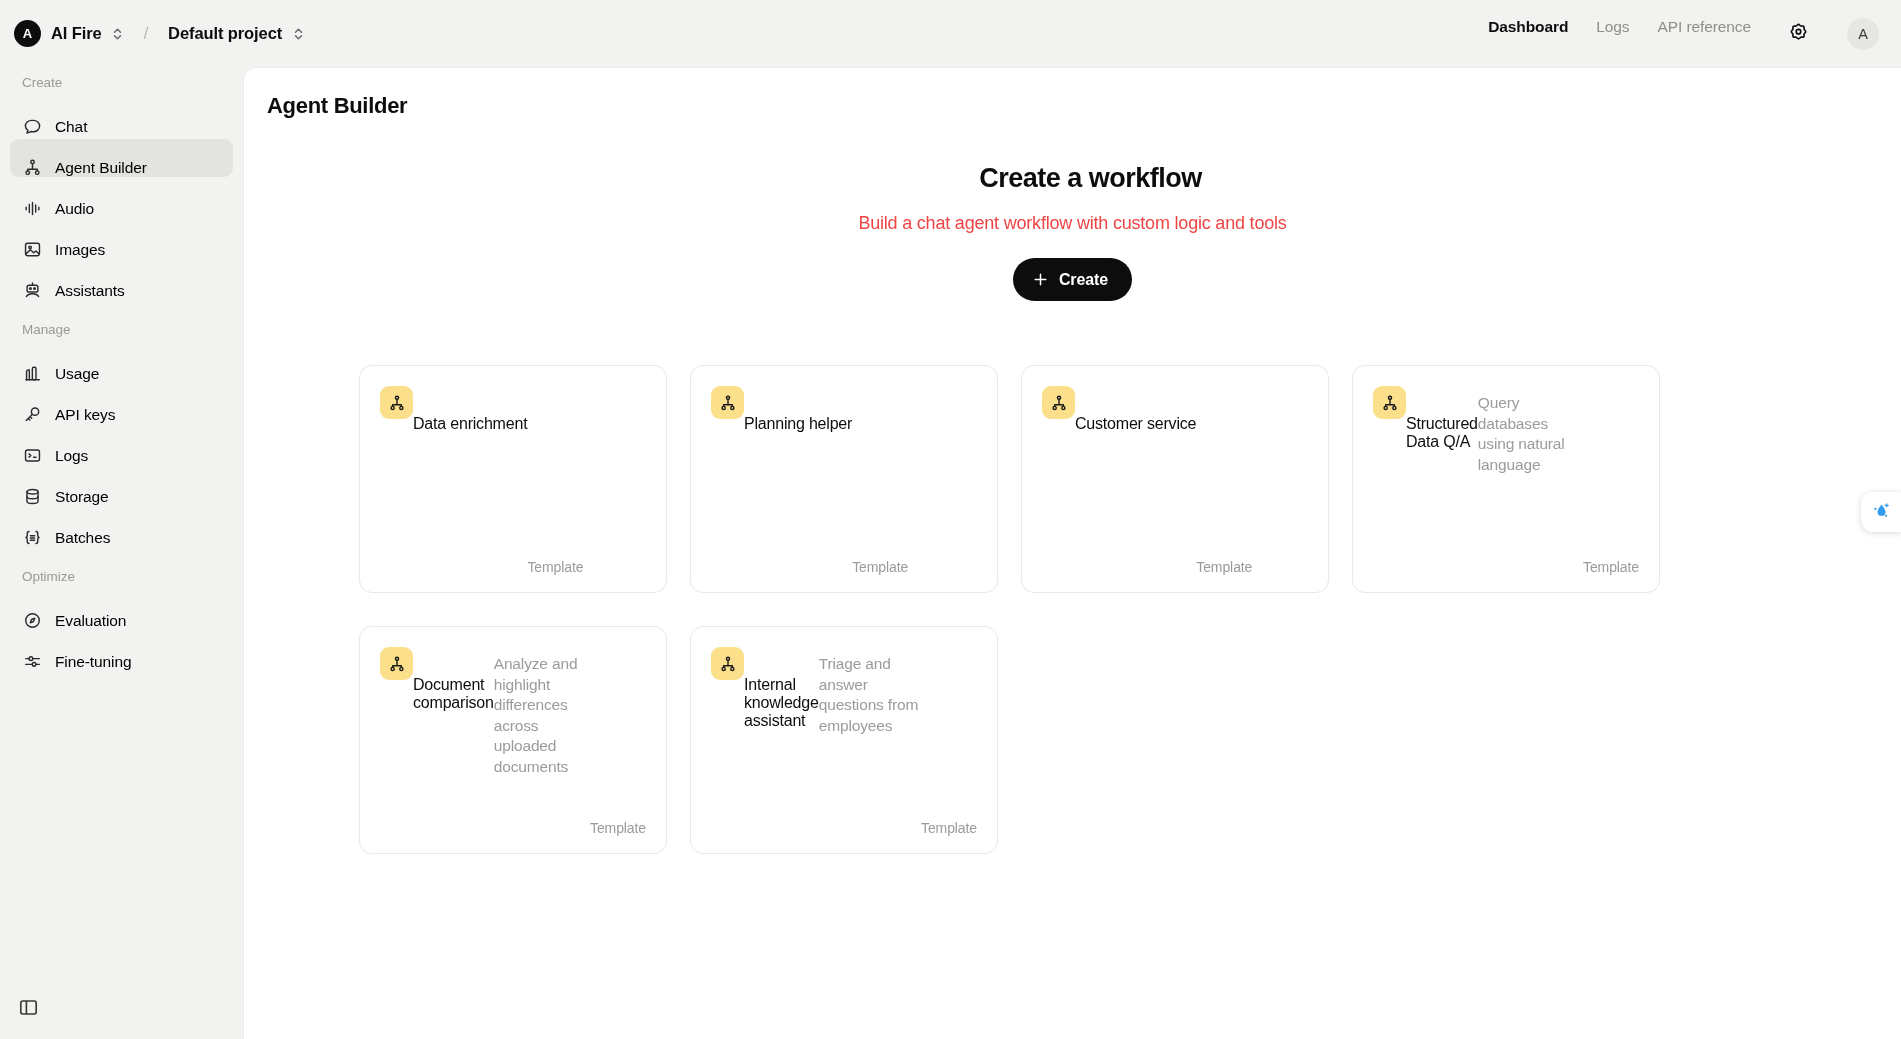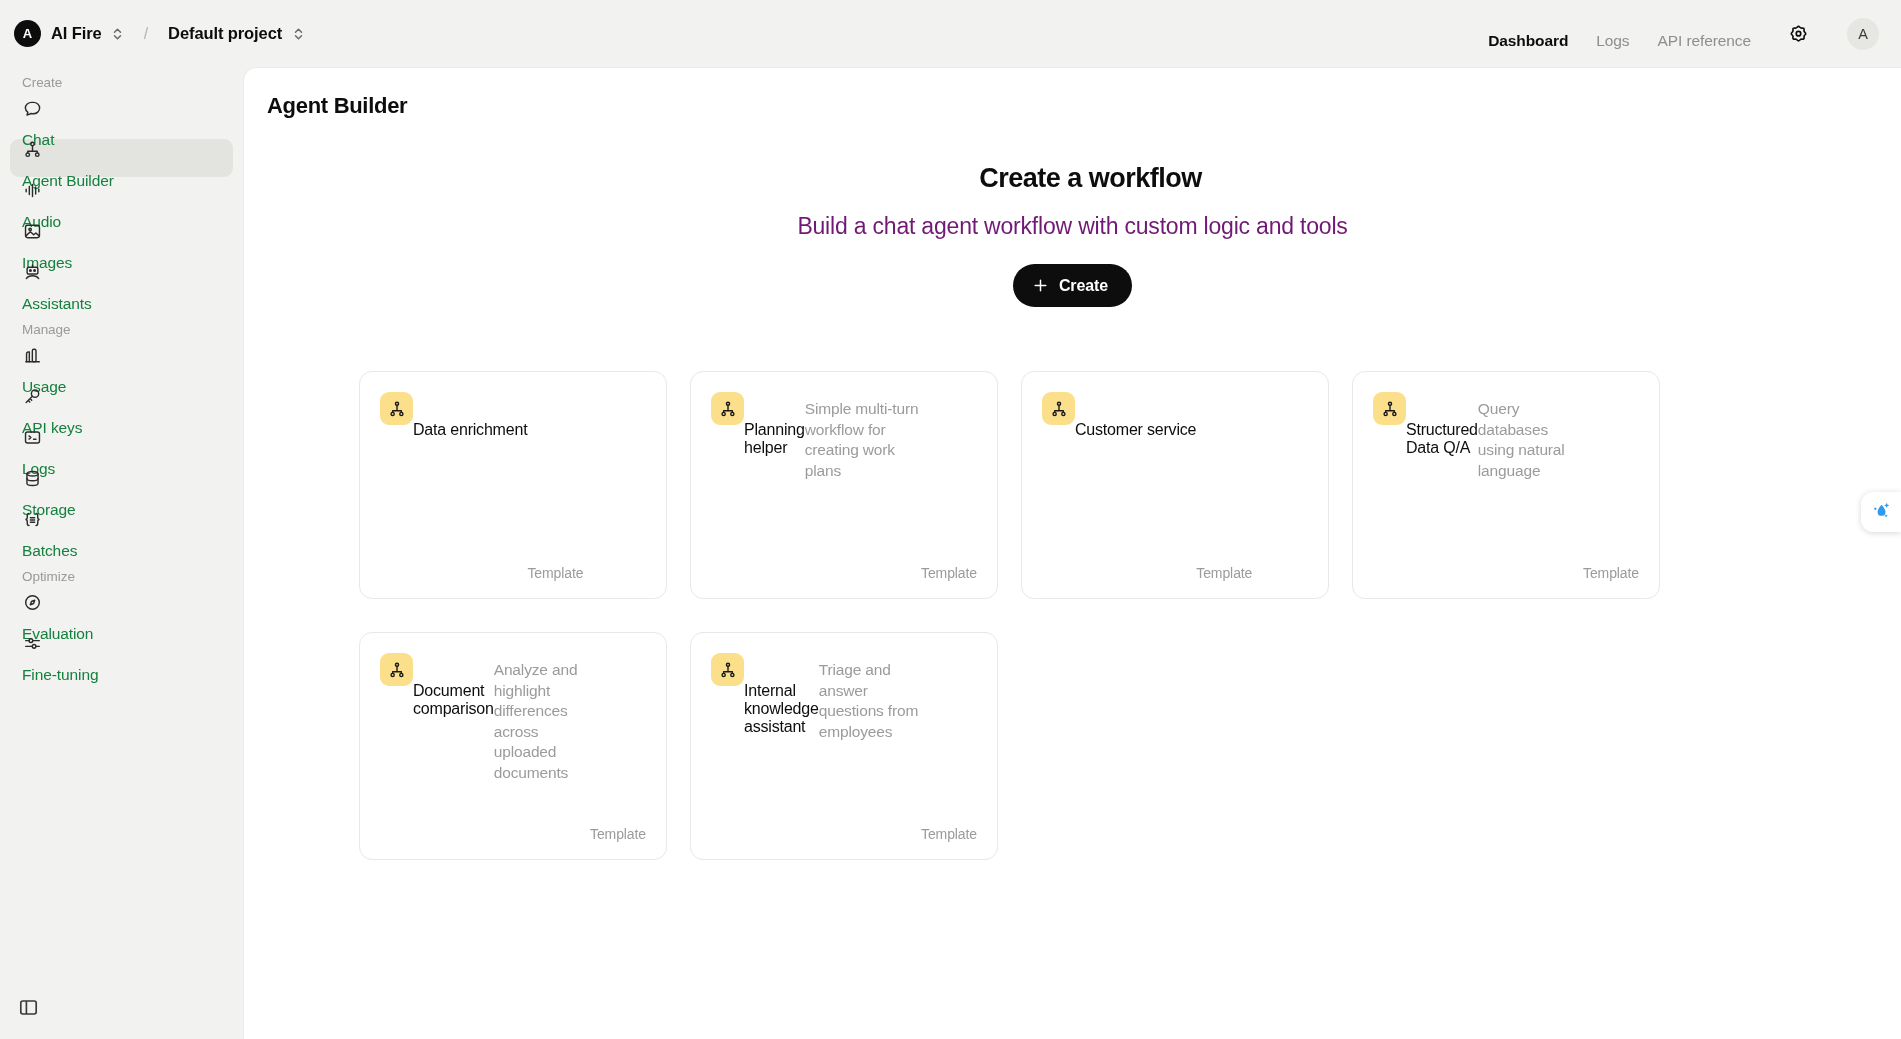--- a/index.html
+++ b/index.html
@@ -72,21 +72,21 @@
   .project-name {
     font-size: 16.5px;
     font-weight: 600;
     color: #0d0d0d;
     letter-spacing: -.1px;
   }
 
   .topnav {
     margin-left: auto;
     display: flex;
-    align-items: flex-end;
+    align-items: flex-start;
     gap: 28px;
   }
 
   .topnav-link {
     font-size: 15.5px;
     color: #8e8e8c;
     letter-spacing: -.1px;
     cursor: pointer;
   }
   .topnav-link.active {
@@ -137,31 +137,30 @@
     font-size: 13.5px;
     color: #9a9a98;
     padding: 0 12px;
     margin: 8px 0 8px 0;
     letter-spacing: -.05px;
   }
   .nav-section-label.spaced { margin-top: 22px; }
 
   .nav-item {
     display: flex;
-    align-items: flex-start;
+    align-items: flex-end;
     gap: 13px;
     height: 38px;
     padding: 0 12px;
     border-radius: 9px;
     cursor: pointer;
-    color: #15803d;
+    color: #000000;
     font-size: 15.5px;
     letter-spacing: -.1px;
     margin-bottom: 3px;
-    flex-direction: column;
   }
   .nav-item.active { background: #e3e3e0; }
 
   .nav-icon {
     width: 20px; height: 20px;
     flex: none;
     display: flex;
     align-items: center;
     justify-content: center;
     color: #2b2b2b;
@@ -205,22 +204,22 @@
     margin-top: 44px;
   }
   .hero-title {
     font-size: 27px;
     font-weight: 700;
     letter-spacing: -.5px;
     color: #0d0d0d;
     margin-left: 36px;
   }
   .hero-sub {
-    font-size: 23px;
-    color: #701a75;
+    font-size: 18px;
+    color: #ef4444;
     margin-top: 19px;
     letter-spacing: -.2px;
   }
 
   .create-btn {
     margin: 24px auto 0 auto;
     height: 43px;
     padding: 0 24px 0 19px;
     background: #0d0d0d;
     color: #ffffff;
@@ -534,21 +533,20 @@
       <div class="card">
         <span class="card-badge">
           <svg width="18" height="18" viewBox="0 0 24 24" fill="none" stroke="currentColor" stroke-width="1.9" stroke-linecap="round" stroke-linejoin="round">
             <circle cx="12" cy="5" r="2.1"></circle>
               <circle cx="6.2" cy="18.6" r="2.1"></circle>
               <circle cx="17.8" cy="18.6" r="2.1"></circle>
             <path d="M12 7.1v3.3M6.2 16.5v-2.2h11.6v2.2M12 10.4v3.9"></path>
           </svg>
         </span>
         <div class="card-title">Planning helper</div>
-        <div class="card-desc">Simple multi-turn workflow for creating work plans</div>
         <div class="card-footer">Template</div>
       </div>
 
       <div class="card">
         <span class="card-badge">
           <svg width="18" height="18" viewBox="0 0 24 24" fill="none" stroke="currentColor" stroke-width="1.9" stroke-linecap="round" stroke-linejoin="round">
             <circle cx="12" cy="5" r="2.1"></circle>
               <circle cx="6.2" cy="18.6" r="2.1"></circle>
               <circle cx="17.8" cy="18.6" r="2.1"></circle>
             <path d="M12 7.1v3.3M6.2 16.5v-2.2h11.6v2.2M12 10.4v3.9"></path>

